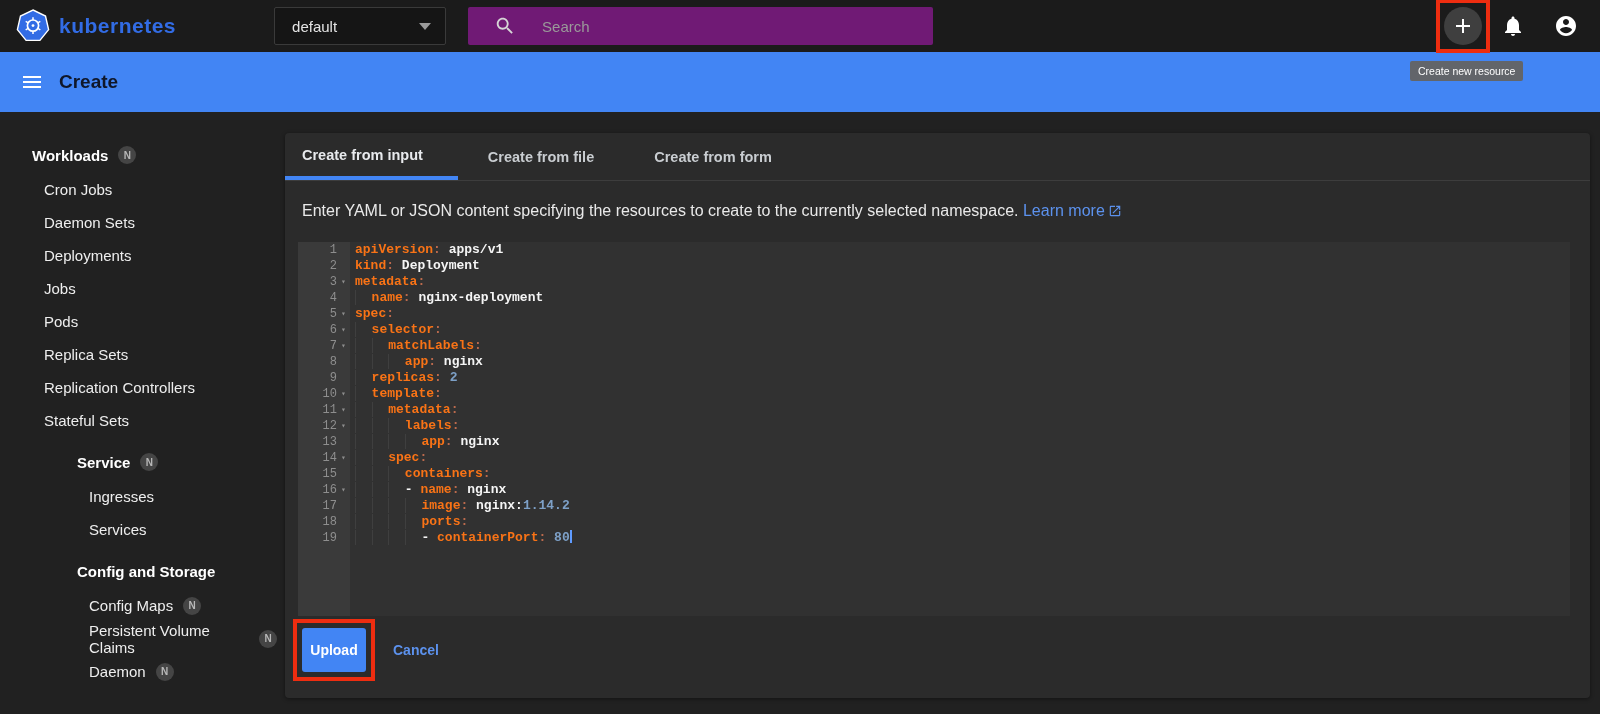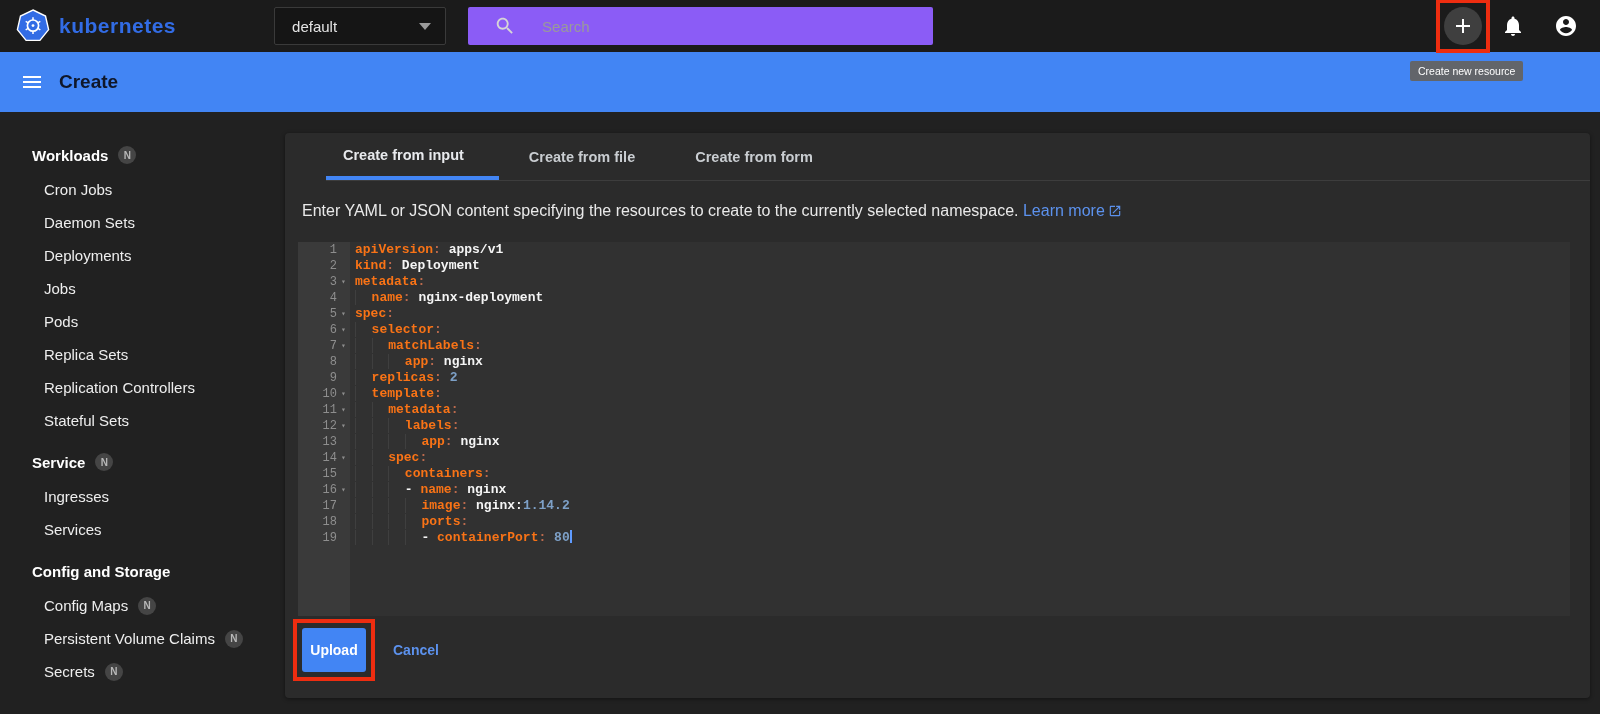--- a/index.html
+++ b/index.html
@@ -12,21 +12,21 @@
   .brand-logo { width:34px; height:34px; }
   .brand-name { margin-left:9px; font-size:21px; font-weight:bold; color:#326ce5; letter-spacing:.5px; }
 
   .ns-select { margin-left:98px; width:172px; height:38px; background:#151515;
     border:1px solid #3a3a3a; border-radius:2px; display:flex; align-items:center;
     padding:0 14px 0 17px; cursor:pointer; }
   .ns-value { color:#e4e4e4; font-size:15px; flex:1; }
   .caret { width:0; height:0; border-left:6px solid transparent; border-right:6px solid transparent;
     border-top:7px solid #9a9a9a; }
 
-  .searchbox { margin-left:22px; width:465px; height:38px; background:#8b5cf6; border-radius:2px;
+  .searchbox { margin-left:22px; width:465px; height:38px; background:#701a75; border-radius:2px;
     display:flex; align-items:center; padding:0 12px 0 26px; }
   .search-icon { width:22px; height:22px; color:#d6d6d6; flex:none; }
   .searchbox input { flex:1; margin-left:26px; background:transparent; border:none; outline:none;
     color:#e0e0e0; font-size:15px; font-family:"Liberation Sans", sans-serif; }
   .searchbox input::placeholder { color:#9a9a9a; }
 
   .topbar-right { margin-left:auto; margin-right:14px; display:flex; align-items:center; }
   .annotation-box { border:4px solid #ee2d10; }
   .add-annotation { padding:4px; margin-right:3px; }
   .icon-btn { width:40px; height:40px; border:none; background:transparent; color:#ffffff;
@@ -43,34 +43,34 @@
   .appbar { height:60px; background:#4285f4; display:flex; align-items:center; }
   .menu-btn { margin-left:20px; width:24px; height:24px; border:none; background:transparent;
     color:#ffffff; cursor:pointer; padding:0; }
   .menu-btn svg { width:24px; height:24px; }
   .appbar-title { margin-left:15px; color:#0f172a; font-size:19px; font-weight:bold; }
 
   
   .content { display:flex; height:602px; background:#212121; }
 
   .sidebar { width:277px; flex:none; padding-top:25px; }
-  .side-section + .side-section { margin-top:7px; }
+  .side-section + .side-section { margin-top:7px;margin-left:45px; }
   .side-header { height:36px; display:flex; align-items:center; padding-left:32px;
     color:#ffffff; font-size:15px; font-weight:bold; }
   .side-item { height:33px; display:flex; align-items:center; padding-left:44px;
     color:#eeeeee; font-size:15px; cursor:pointer; }
   .n-badge { margin-left:10px; width:18px; height:18px; border-radius:50%; background:#454545;
     color:#b9b9b9; font-size:10px; font-weight:bold; display:flex; align-items:center;
     justify-content:center; flex:none; }
 
   .main { flex:1; position:relative; }
   .card { position:absolute; left:8px; top:21px; right:10px; bottom:16px; background:#2b2b2b;
     border-radius:4px; box-shadow:0 1px 4px rgba(0,0,0,.45); display:flex; flex-direction:column; }
 
-  .tabs { height:48px; display:flex; border-bottom:1px solid #3d3d3d; flex:none;margin-left:41px; }
+  .tabs { height:48px; display:flex; border-bottom:1px solid #3d3d3d; flex:none; }
   .tab { display:flex; align-items:center; padding:0 30px; font-size:14.5px; font-weight:bold;
     color:#c9cdd1; cursor:pointer; }
   .tab:first-child { padding-left:17px; padding-right:35px; }
   .tab.active { color:#e8eaed; border-bottom:4px solid #4285f4; }
 
   .instruction { padding:21px 17px 0 17px; font-size:16px; color:#e9e9e9; flex:none; }
   .learn-more { color:#5c92ee; text-decoration:none; cursor:pointer; }
   .ext-icon { width:14px; height:14px; vertical-align:-2px; margin-left:3px; color:#5c92ee; }
 
   
@@ -216,21 +216,21 @@
         </div>
         <div class="side-item">
           <span>Config Maps</span>
           <span class="n-badge">N</span>
         </div>
         <div class="side-item">
           <span>Persistent Volume Claims</span>
           <span class="n-badge">N</span>
         </div>
         <div class="side-item">
-          <span>Secrets</span>
+          <span>Daemon</span>
           <span class="n-badge">N</span>
         </div>
       </div>
     </nav>
 
   <main class="main">
     <section class="card">
 
       <div class="tabs" id="tabs-row">
           <div class="tab active">

